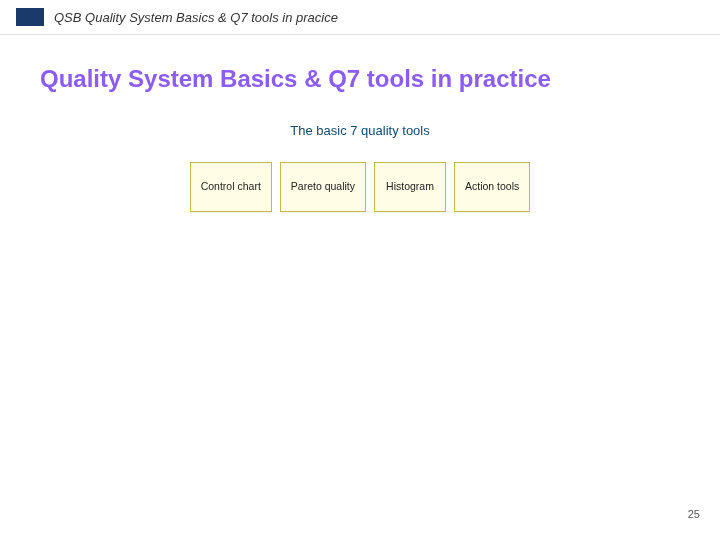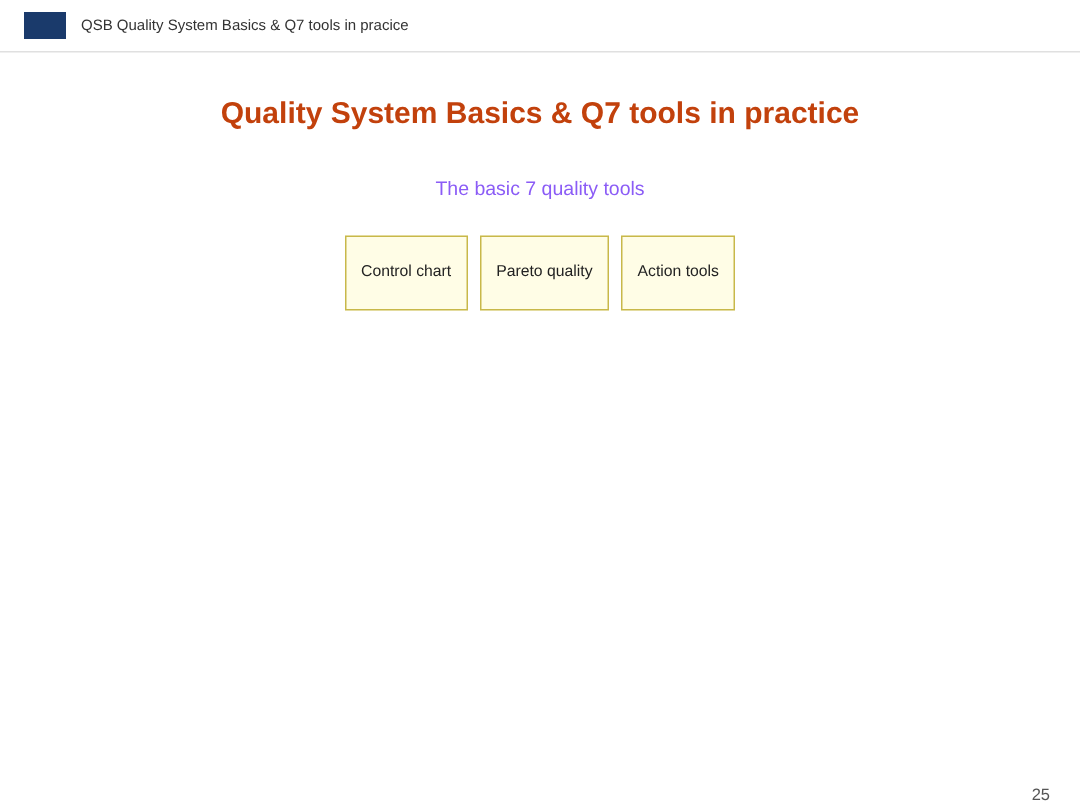--- a/index.html
+++ b/index.html
@@ -27,41 +27,41 @@
 
     .header-accent {
       width: 28px;
       height: 18px;
       background: #1a3a6b;
       margin-right: 10px;
       flex-shrink: 0;
     }
 
     .header-title {
-      font-size: 10px;
+      font-size: 13px;
       color: #333;
       font-weight: normal;
+      font-style: italic;
     }
 
     
     .main-content {
       padding: 30px 40px 20px 40px;
     }
 
     .page-title {
-      font-size: 20px;
+      font-size: 24px;
       font-weight: bold;
-      color: #c2410c;
+      color: #8b5cf6;
       margin-bottom: 30px;
-      text-align: center;
     }
 
     .subtitle {
       font-size: 13px;
-      color: #8b5cf6;
+      color: #0c4a6e;
       text-align: center;
       margin-bottom: 24px;
     }
 
     
     .tools-row {
       display: flex;
       flex-direction: row;
       align-items: center;
       justify-content: center;
@@ -81,21 +81,21 @@
       text-align: center;
       font-size: 10.5px;
       color: #222;
       line-height: 1.3;
       cursor: pointer;
     }
 
     
     .page-number {
       position: absolute;
-      bottom: 4px;
+      bottom: 20px;
       right: 20px;
       font-size: 11px;
       color: #555;
     }
   </style>
 </head>
 <body>
 
 <div class="header-bar">
   <div class="header-accent"></div>
@@ -103,17 +103,18 @@
 </div>
 
 <div class="main-content">
   <div class="page-title">Quality System Basics &amp; Q7 tools in practice</div>
   <div class="subtitle">The basic 7 quality tools</div>
 
   <div class="tools-row" id="tools-container">
 
   <div class="tool-box">Control chart</div>
       <div class="tool-box">Pareto quality</div>
+      <div class="tool-box">Histogram</div>
       <div class="tool-box">Action tools</div>
     </div>
 </div>
 
 <div class="page-number">25</div>
 
 </body></html>

